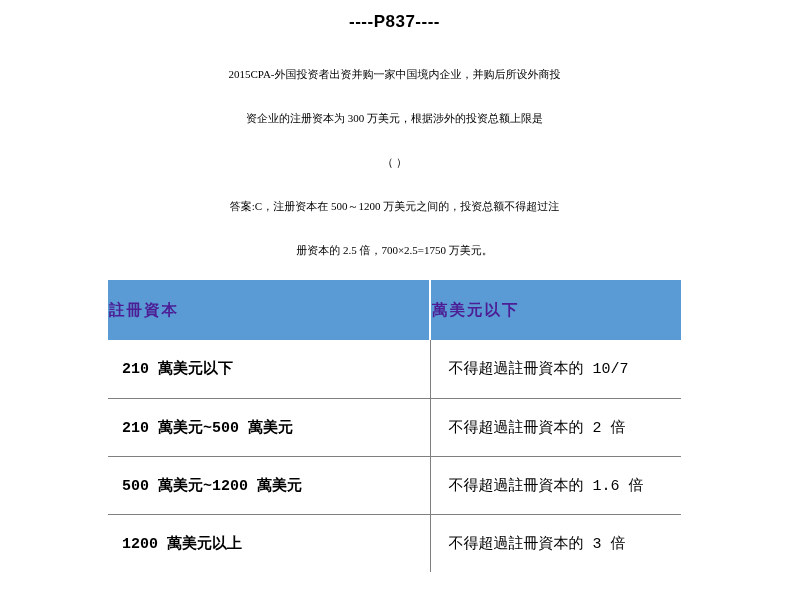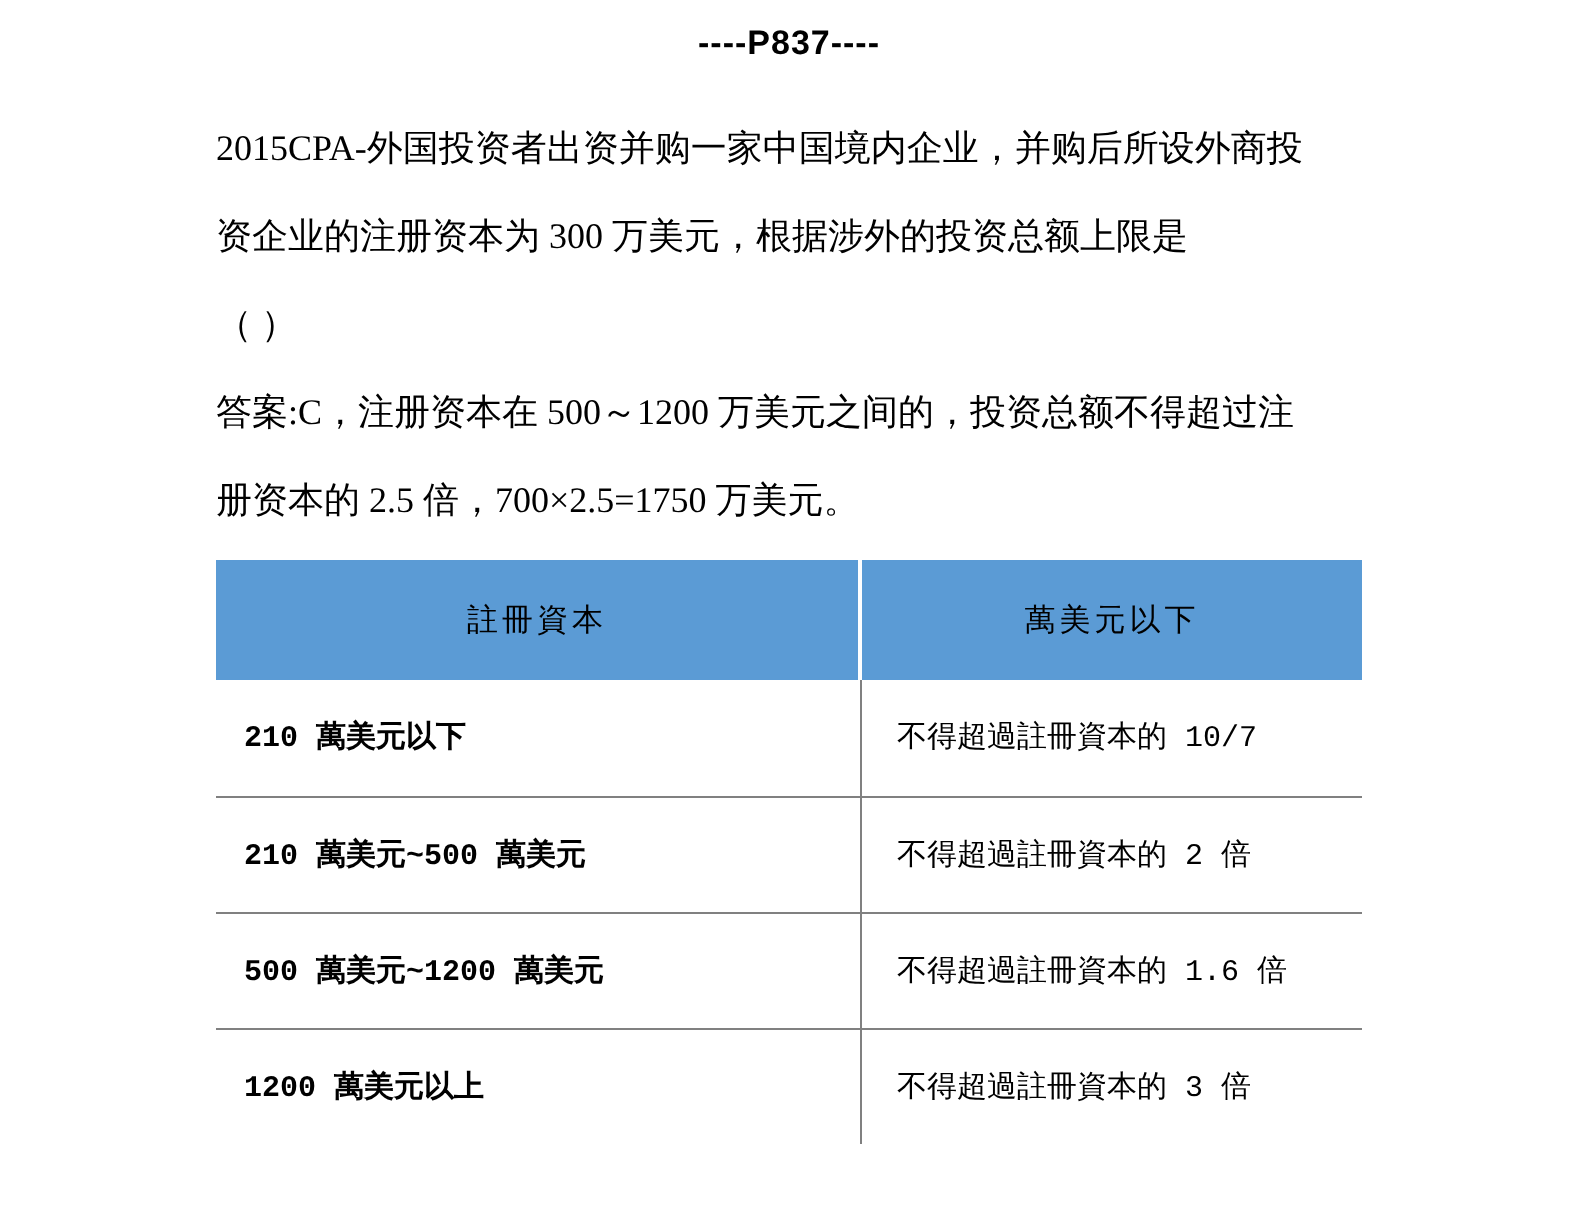--- a/index.html
+++ b/index.html
@@ -28,49 +28,49 @@
     font-size: 17px;
     letter-spacing: 0.5px;
     margin: 0;
     padding-top: 8px;
     line-height: 28px;
   }
   .body-block {
     margin-top: 16px;
   }
   .para {
-    font-size: 18px;
+    font-size: 11px;
     line-height: 44px;
-    text-align: left;
+    text-align: center;
     white-space: nowrap;
   }
   .para.indent-blank {
     letter-spacing: 0px;
   }
   .tbl-wrap {
     position: absolute;
     left: 108px;
     top: 280px;
     width: 573px;
   }
   table.data {
     border-collapse: collapse;
     width: 573px;
     table-layout: fixed;
   }
   table.data col.c1 { width: 322px; }
   table.data col.c2 { width: 251px; }
   table.data th {
     background: #5B9BD5;
-    color: #000000;
+    color: #4c1d95;
     font-family: "Liberation Sans", sans-serif;
-    font-weight: normal;
+    font-weight: bold;
     font-size: 15.5px;
     letter-spacing: 2px;
-    text-align: center;
+    text-align: left;
     height: 58px;
     vertical-align: middle;
     border: none;
   }
   table.data th.th-left {
     border-right: 2px solid #ffffff;
   }
   table.data td {
     height: 58px;
     vertical-align: middle;

